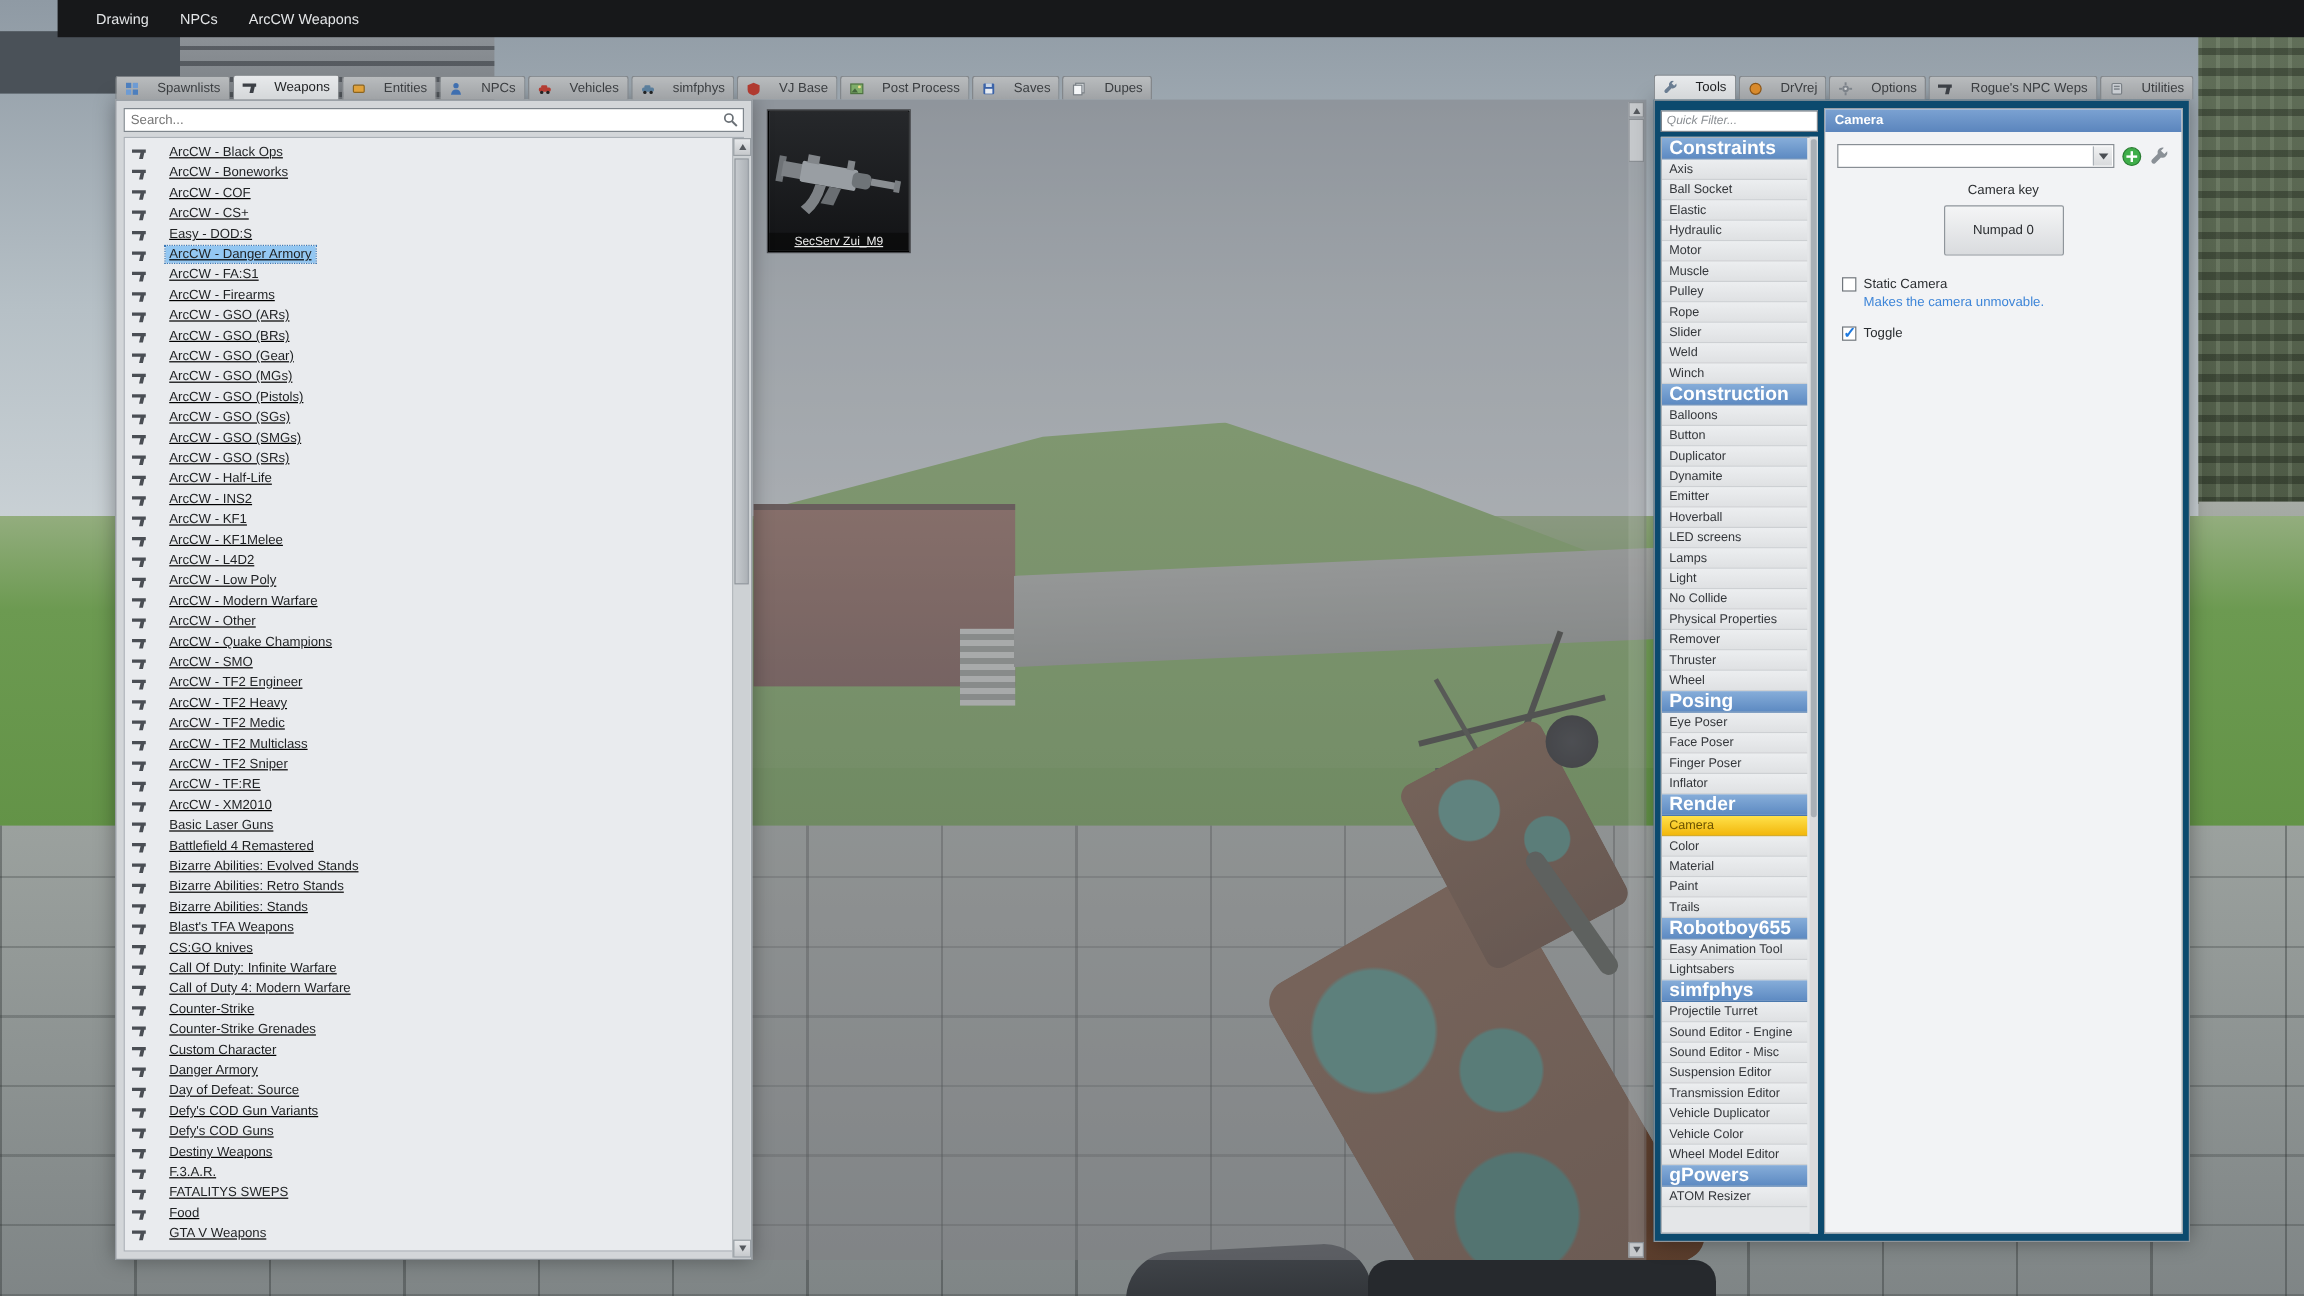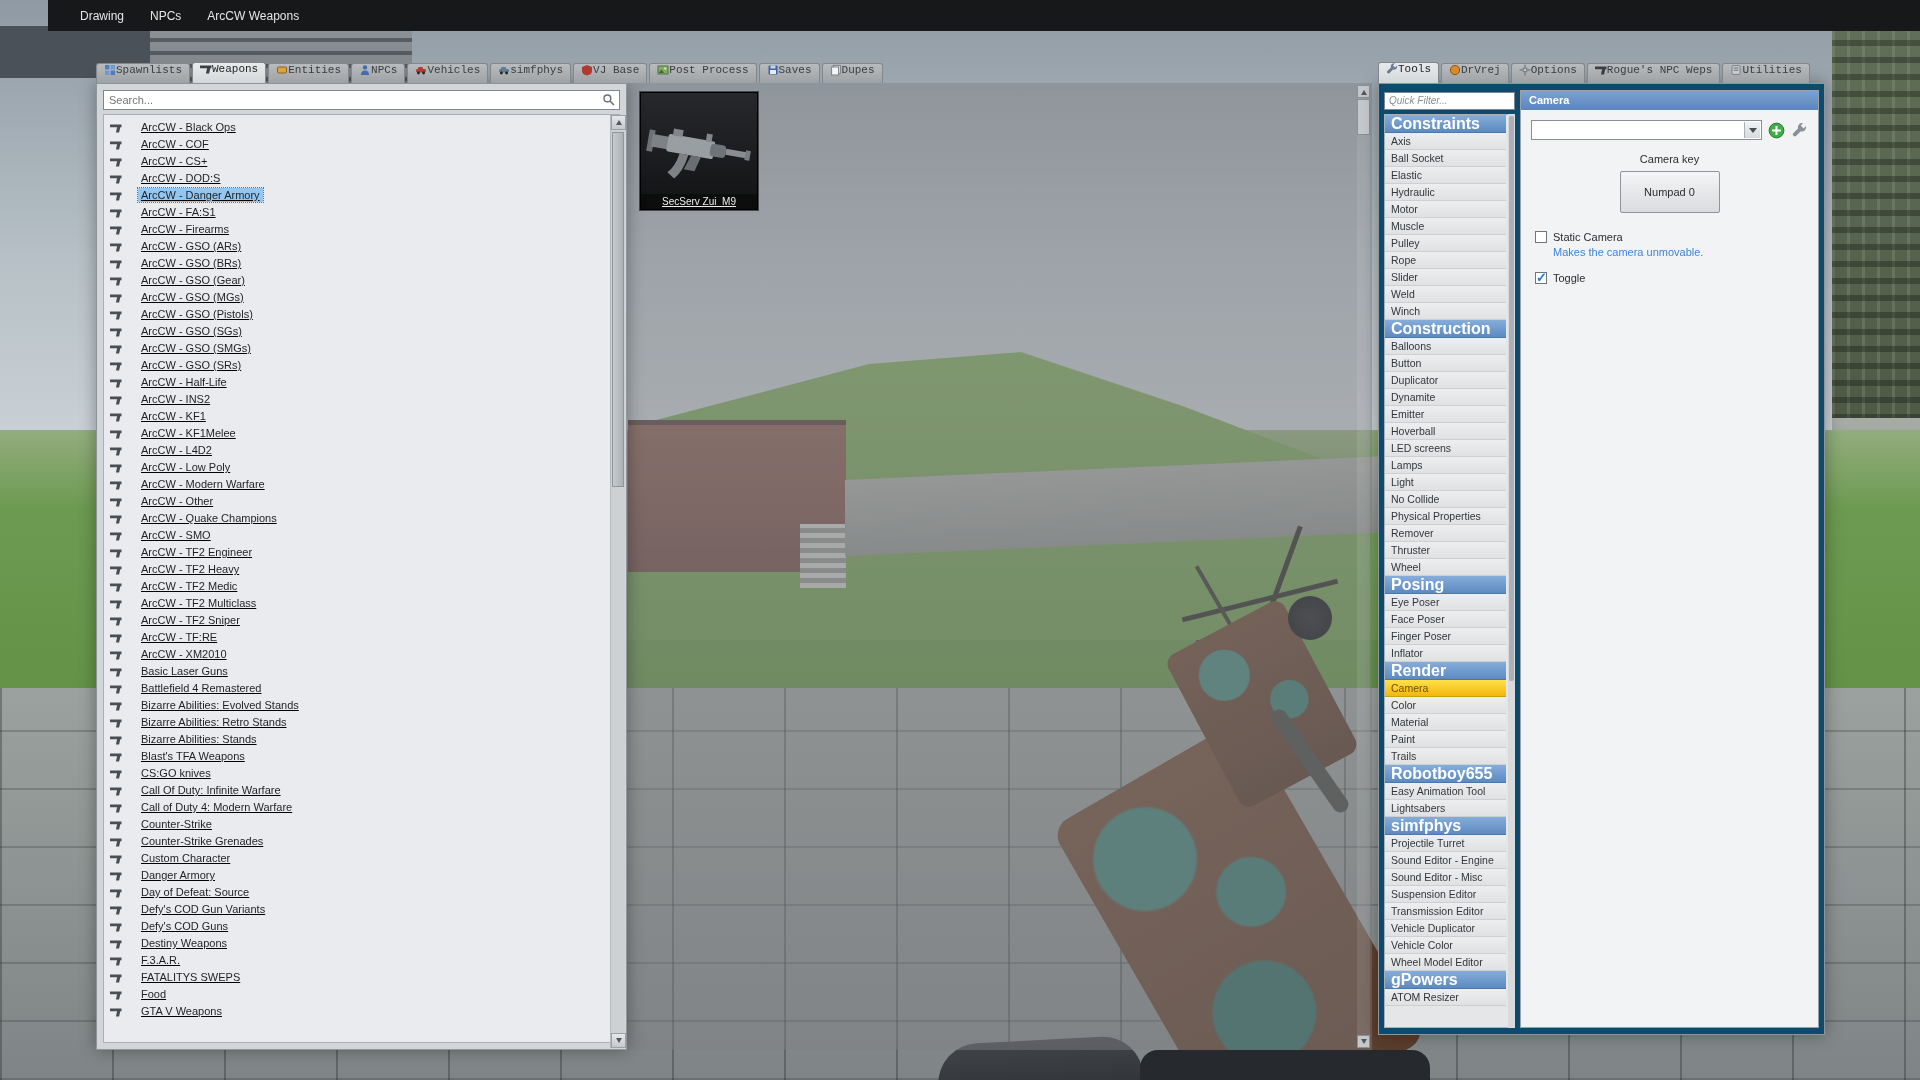--- a/index.html
+++ b/index.html
@@ -57,23 +57,23 @@
   #menubar { position:absolute; left:0; top:0; width:100%; height:31px; background:#17181a;
              display:flex; align-items:center; padding:0 32px; z-index:50;margin-left:48px; }
   .menu-items { display:flex; gap:26px; }
   .menu-item { color:#e4e6e8; font-size:12px; cursor:default; }
   .menu-arrow { margin-left:auto; color:#fff; font-size:16px; font-weight:bold; line-height:1; }
 
   
   .tabstrip { position:absolute; top:62px; height:21px; display:flex; align-items:flex-end; z-index:30; }
   #spawn-tabs { left:96px; }
   #tool-tabs  { left:1378px; }
-  .tab { display:inline-flex; align-items:flex-start; gap:0; height:20px; padding:0 7px;
+  .tab { display:inline-flex; align-items:center; gap:15px; height:20px; padding:0 7px;
          background:linear-gradient(#b9bcbe,#9fa2a5); border:1px solid #83878b; border-bottom:none;
-         border-radius:3px 3px 0 0; font-size:11px; color:#3a3d40; margin-right:2px; white-space:nowrap;font-family:Liberation Mono, monospace; }
+         border-radius:3px 3px 0 0; font-size:11px; color:#3a3d40; margin-right:2px; white-space:nowrap; }
   .tab.active { background:linear-gradient(#e8eaec,#d4d7d9); color:#1d1f21; height:21px; }
   .ticon { display:inline-flex; width:12px; height:12px; }
   .ticon svg { width:12px; height:12px; }
 
   
   #left-panel { position:absolute; left:96px; top:83px; width:531px; height:967px;
                 background:#d3d6d9; border:1px solid #8f959b; padding:6px; z-index:20;
                 box-shadow:0 0 16px rgba(0,0,0,.35);text-decoration:underline; }
   .search-row { position:relative; height:20px; margin-bottom:4px; }
   .search-row input { width:100%; height:20px; border:1px solid #7f868d; font-size:11px;
@@ -308,20 +308,28 @@
 
       <div class="cat-row">
         <span class="gun-ic">
           <svg viewBox="0 0 12 12">
             <path d="M0 2.5 L11.5 2.5 L11.5 5.2 L10.3 5.2 L9.1 10.5 L5.9 10.5 L7.1 5.2 L0 5.2 Z" fill="#4a4e54"></path>
           </svg>
         </span>
         <span class="cat-label">ArcCW - Black Ops</span>
       </div>
 
+      <div class="cat-row">
+        <span class="gun-ic">
+          <svg viewBox="0 0 12 12">
+            <path d="M0 2.5 L11.5 2.5 L11.5 5.2 L10.3 5.2 L9.1 10.5 L5.9 10.5 L7.1 5.2 L0 5.2 Z" fill="#4a4e54"></path>
+          </svg>
+        </span>
+        <span class="cat-label">ArcCW - Boneworks</span>
+      </div>
 
       <div class="cat-row">
         <span class="gun-ic">
           <svg viewBox="0 0 12 12">
             <path d="M0 2.5 L11.5 2.5 L11.5 5.2 L10.3 5.2 L9.1 10.5 L5.9 10.5 L7.1 5.2 L0 5.2 Z" fill="#4a4e54"></path>
           </svg>
         </span>
         <span class="cat-label">ArcCW - COF</span>
       </div>
 
@@ -333,21 +341,21 @@
         </span>
         <span class="cat-label">ArcCW - CS+</span>
       </div>
 
       <div class="cat-row">
         <span class="gun-ic">
           <svg viewBox="0 0 12 12">
             <path d="M0 2.5 L11.5 2.5 L11.5 5.2 L10.3 5.2 L9.1 10.5 L5.9 10.5 L7.1 5.2 L0 5.2 Z" fill="#4a4e54"></path>
           </svg>
         </span>
-        <span class="cat-label">ArcCW - DOD:S</span>
+        <span class="cat-label">Easy - DOD:S</span>
       </div>
 
       <div class="cat-row">
         <span class="gun-ic">
           <svg viewBox="0 0 12 12">
             <path d="M0 2.5 L11.5 2.5 L11.5 5.2 L10.3 5.2 L9.1 10.5 L5.9 10.5 L7.1 5.2 L0 5.2 Z" fill="#4a4e54"></path>
           </svg>
         </span>
         <span class="cat-label sel">ArcCW - Danger Armory</span>
       </div>

